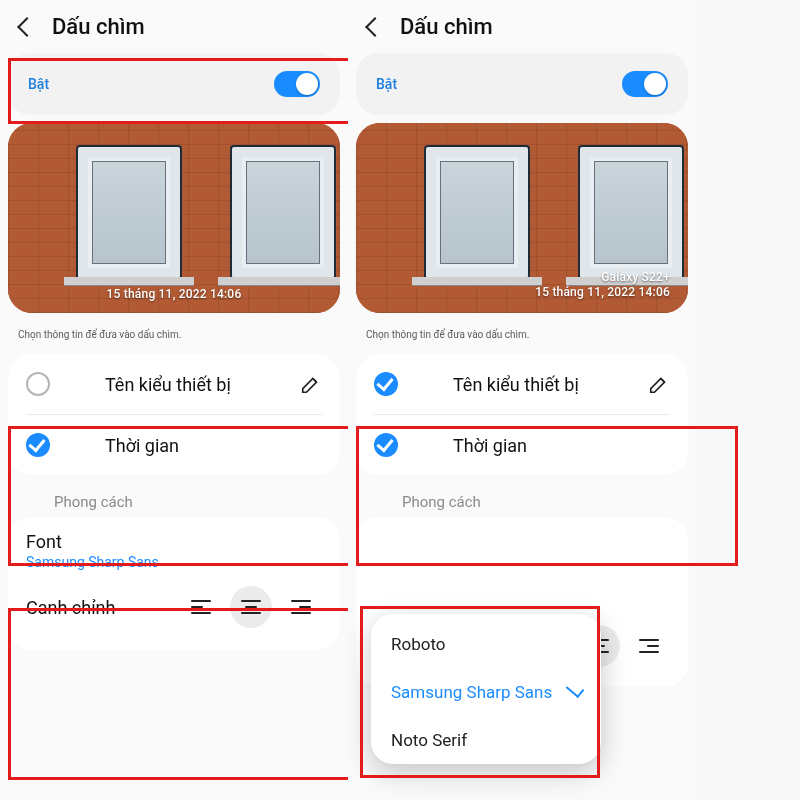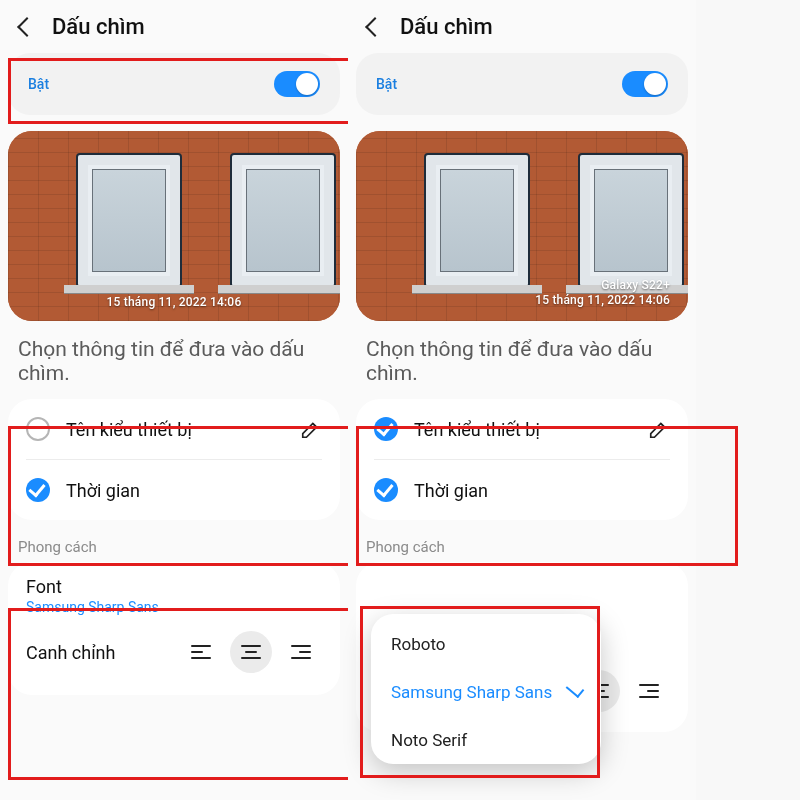--- a/index.html
+++ b/index.html
@@ -6,45 +6,45 @@
   body { font-family: -apple-system, BlinkMacSystemFont, "Segoe UI", Roboto, sans-serif; background: #f8f8f8; width: 800px; height: 800px; overflow: hidden; }
   .container { display: flex; width: 696px; height: 800px; border-radius: 30px; }
   .pane { width: 400px; height: 800px; background: #fafafa; position: relative; }
   .header { display: flex; align-items: center; padding: 14px 16px 10px; }
   .back-icon { width: 14px; height: 14px; border-left: 2px solid #222; border-bottom: 2px solid #222; transform: rotate(45deg); margin-right: 18px; margin-left: 4px; }
   .title { font-size: 22px; font-weight: 500; color: #111; }
   .toggle-row { display: flex; align-items: center; justify-content: space-between; background: #f2f2f2; padding: 18px 20px; margin: 4px 8px 0; border-radius: 22px; }
   .toggle-label { color: #1b7fe0; font-size: 14px; font-weight: 500; }
   .toggle { width: 46px; height: 26px; border-radius: 14px; background: #1a8cff; position: relative; }
   .toggle-knob { width: 22px; height: 22px; border-radius: 50%; background: #fff; position: absolute; top: 2px; right: 2px; box-shadow: 0 1px 2px rgba(0,0,0,.25); }
-  .preview { margin: 16px 8px 0; border-radius: 24px; background: #b15a33; height: 190px; position: relative; overflow: hidden; }
+  .preview { margin: 8px 8px 0; border-radius: 24px; background: #b15a33; height: 190px; position: relative; overflow: hidden; }
   .brick { position: absolute; inset: 0; background:
     repeating-linear-gradient(0deg, rgba(0,0,0,.10) 0 1px, transparent 1px 14px),
     repeating-linear-gradient(90deg, rgba(0,0,0,.10) 0 1px, transparent 1px 30px),
     #b25a34; }
   .window { position: absolute; top: 22px; width: 106px; height: 135px; background: #e9eef2; border: 2px solid #1e2c3a; border-radius: 4px; box-shadow: inset 0 0 0 10px #e1e6ea; }
   .window.w1 { left: 68px; }
   .window.w2 { left: 222px; }
   .window::before { content: ""; position: absolute; bottom: -8px; left: -14px; right: -14px; height: 8px; background: #cfcfcf; border-bottom: 1px solid #888; }
   .window::after { content:""; position:absolute; inset:14px 14px 14px 14px; background:linear-gradient(180deg,#c9d4db,#b7c4cd); border:1px solid #687179;}
   .wm-text { position: absolute; color: #fff; font-size: 12px; font-weight: 500; text-shadow: 0 1px 2px rgba(0,0,0,.5); letter-spacing: .2px; }
   .wm-center { left: 50%; transform: translateX(-50%); bottom: 12px; text-align:center; }
   .wm-right { right: 18px; bottom: 12px; text-align: right; line-height: 1.3; }
-  .hint { color: #5b5b5b; font-size: 21px; padding: 16px 18px 14px; }
+  .hint { color: #5b5b5b; font-size: 10px; padding: 16px 18px 14px; }
   .card { background: #fff; border-radius: 24px; margin: 0 8px; }
   .row { display: flex; align-items: center; padding: 18px 18px; gap: 16px; }
   .sep { height: 1px; background: #ececec; margin: 0 18px; }
   .chk { width: 24px; height: 24px; border-radius: 50%; flex-shrink: 0; position: relative; }
   .chk.empty { border: 2px solid #b5b5b5; }
   .chk.filled { background: #1a8cff; }
   .chk.filled::after { content:""; position:absolute; left:6px; top:3px; width:7px; height:12px; border-right:3px solid #fff; border-bottom:3px solid #fff; transform: rotate(40deg); }
-  .row-label { font-size: 18px; color: #111; flex: 1; }
+  .row-label { font-size: 18px; color: #111; flex: 1; margin-left: 39px; }
   .pencil { width: 22px; height: 22px; position: relative; }
   .pencil svg { width: 22px; height: 22px; }
-  .section-label { color: #8a8a8a; font-size: 15px; padding: 18px 18px 6px; }
+  .section-label { color: #8a8a8a; font-size: 15px; padding: 18px 18px 6px; margin-left: 36px; }
   .font-row { padding: 14px 18px 6px; }
   .font-title { font-size: 18px; color: #111; }
   .font-sub { font-size: 14px; color: #1a8cff; margin-top: 2px; }
   .align-row { display:flex; align-items:center; justify-content:space-between; padding: 10px 10px 18px 18px; }
   .align-label { font-size: 18px; color: #111; }
   .align-btns { display:flex; gap: 8px; margin-right:8px;}
   .align-btn { width: 42px; height: 42px; border-radius: 50%; display:flex; align-items:center; justify-content:center; }
   .align-btn.active { background: #ebebeb; }
   .align-glyph { width: 20px; height: 14px; position: relative; }
   .bar { position:absolute; height:2px; background:#222; border-radius:1px; }

